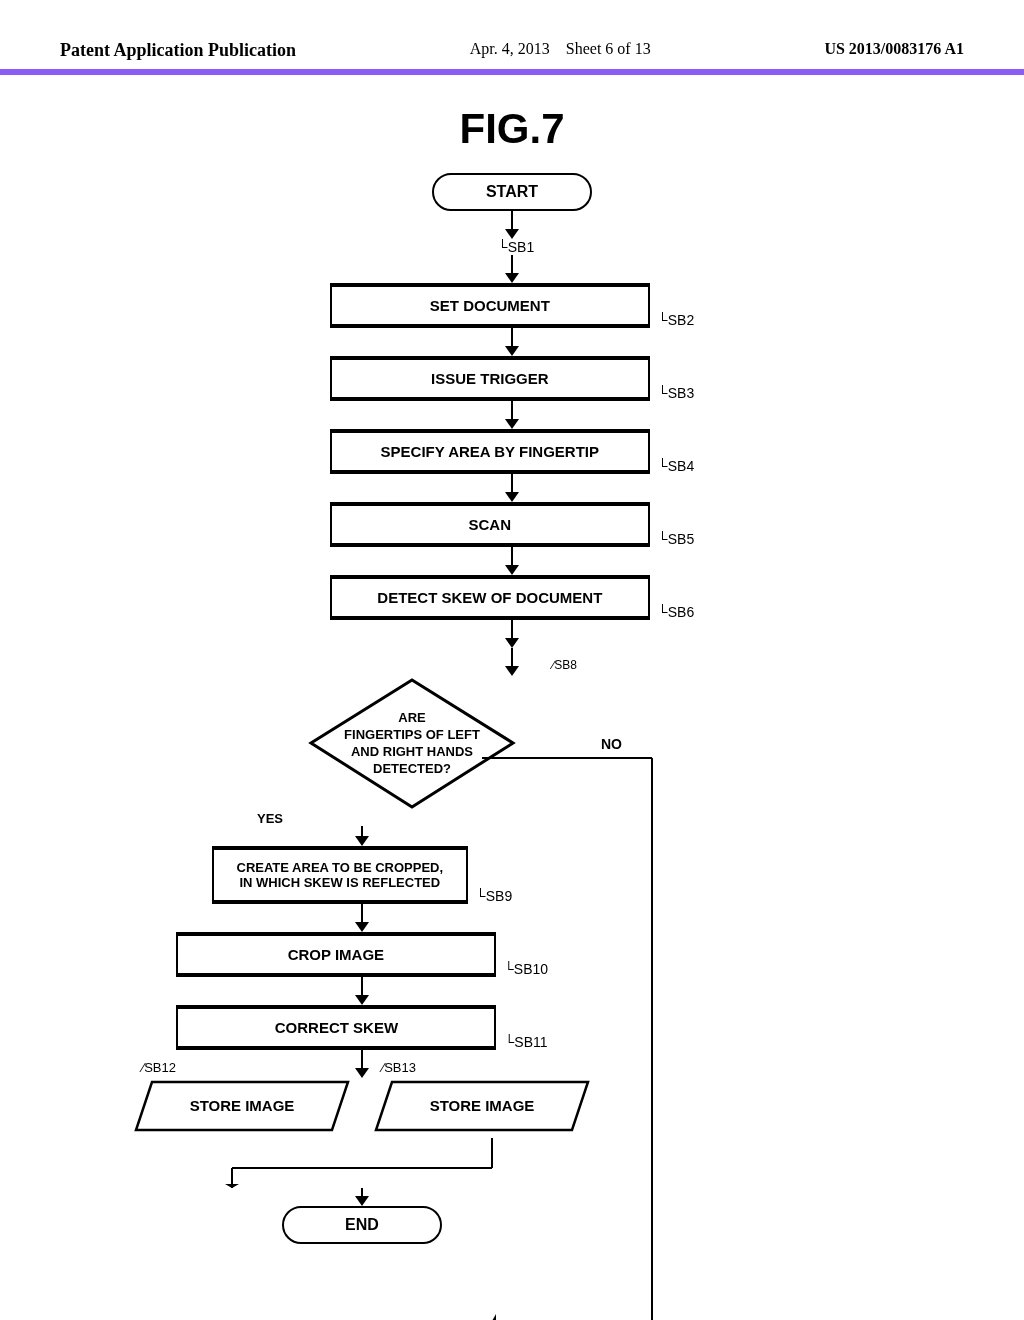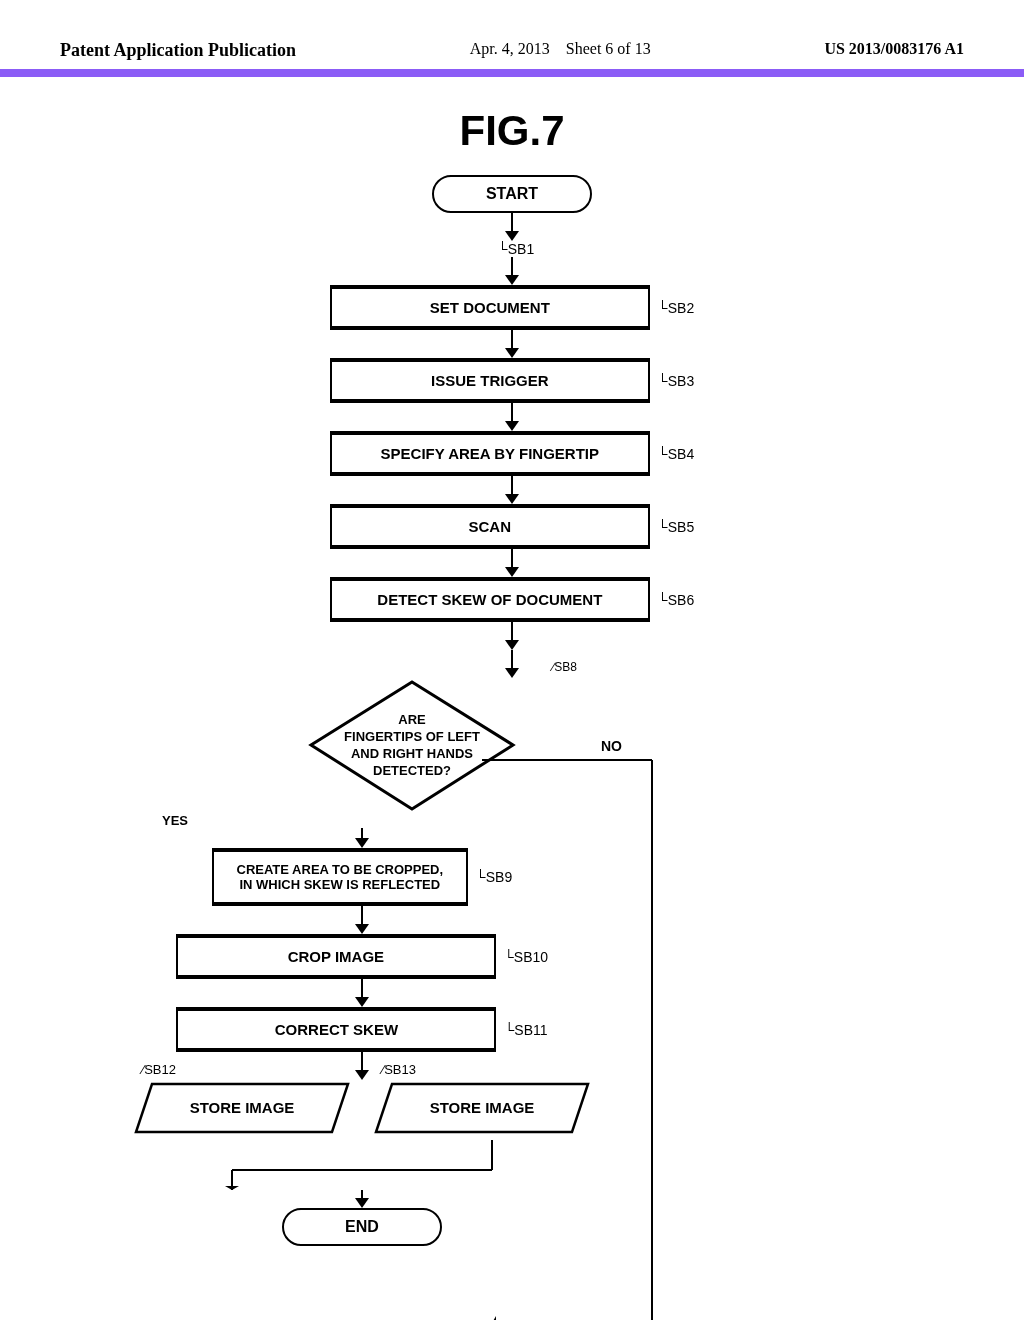--- a/index.html
+++ b/index.html
@@ -10,21 +10,21 @@
       font-family: 'Times New Roman', Times, serif;
       overflow: hidden;
       position: relative;
     }
 
     .header {
       display: flex;
       justify-content: space-between;
       align-items: flex-start;
       padding: 40px 60px 0 60px;
-      border-bottom: 8px solid #8b5cf6;
+      border-bottom: 6px solid #8b5cf6;
       padding-bottom: 8px;
     }
 
     .header-left {
       font-size: 18px;
       font-weight: bold;
     }
 
     .header-center {
       font-size: 16px;
@@ -116,21 +116,21 @@
       width: 0;
       height: 0;
       border-left: 7px solid transparent;
       border-right: 7px solid transparent;
       border-top: 10px solid #000;
     }
 
     
     .fc-row {
       display: flex;
-      align-items: center;
+      align-items: flex-end;
       position: relative;
     }
 
     
     .sb-label {
       font-size: 14px;
       font-family: Arial, sans-serif;
       display: flex;
       align-items: center;
       margin-left: 8px;
@@ -238,21 +238,21 @@
             <polygon points="105,4 206,67 105,131 4,67" fill="white" stroke="black" stroke-width="3"></polygon>
             <text x="105" y="46" text-anchor="middle" font-size="13" font-weight="bold" font-family="Arial,sans-serif">ARE</text>
             <text x="105" y="63" text-anchor="middle" font-size="13" font-weight="bold" font-family="Arial,sans-serif">FINGERTIPS OF LEFT</text>
             <text x="105" y="80" text-anchor="middle" font-size="13" font-weight="bold" font-family="Arial,sans-serif">AND RIGHT HANDS</text>
             <text x="105" y="97" text-anchor="middle" font-size="13" font-weight="bold" font-family="Arial,sans-serif">DETECTED?</text>
           </svg>
 
           <div style="position:absolute;right:-105px;top:50%;transform:translateY(-50%);font-size:14px;font-family:Arial,sans-serif;font-weight:bold;">NO</div>
         </div>
 
-        <div style="font-size:13px;font-family:Arial,sans-serif;font-weight:bold;align-self:flex-start;">YES</div>
+        <div style="font-size:13px;font-family:Arial,sans-serif;font-weight:bold;align-self:flex-start;margin-left:95px;">YES</div>
       </div>
 
       <div style="display:flex; flex-direction:column; align-items:center; width:200px; margin-top:67px;">
 
         <div style="display:flex; flex-direction:column; align-items:center;">
           
         </div>
       </div>
     </div>
 

